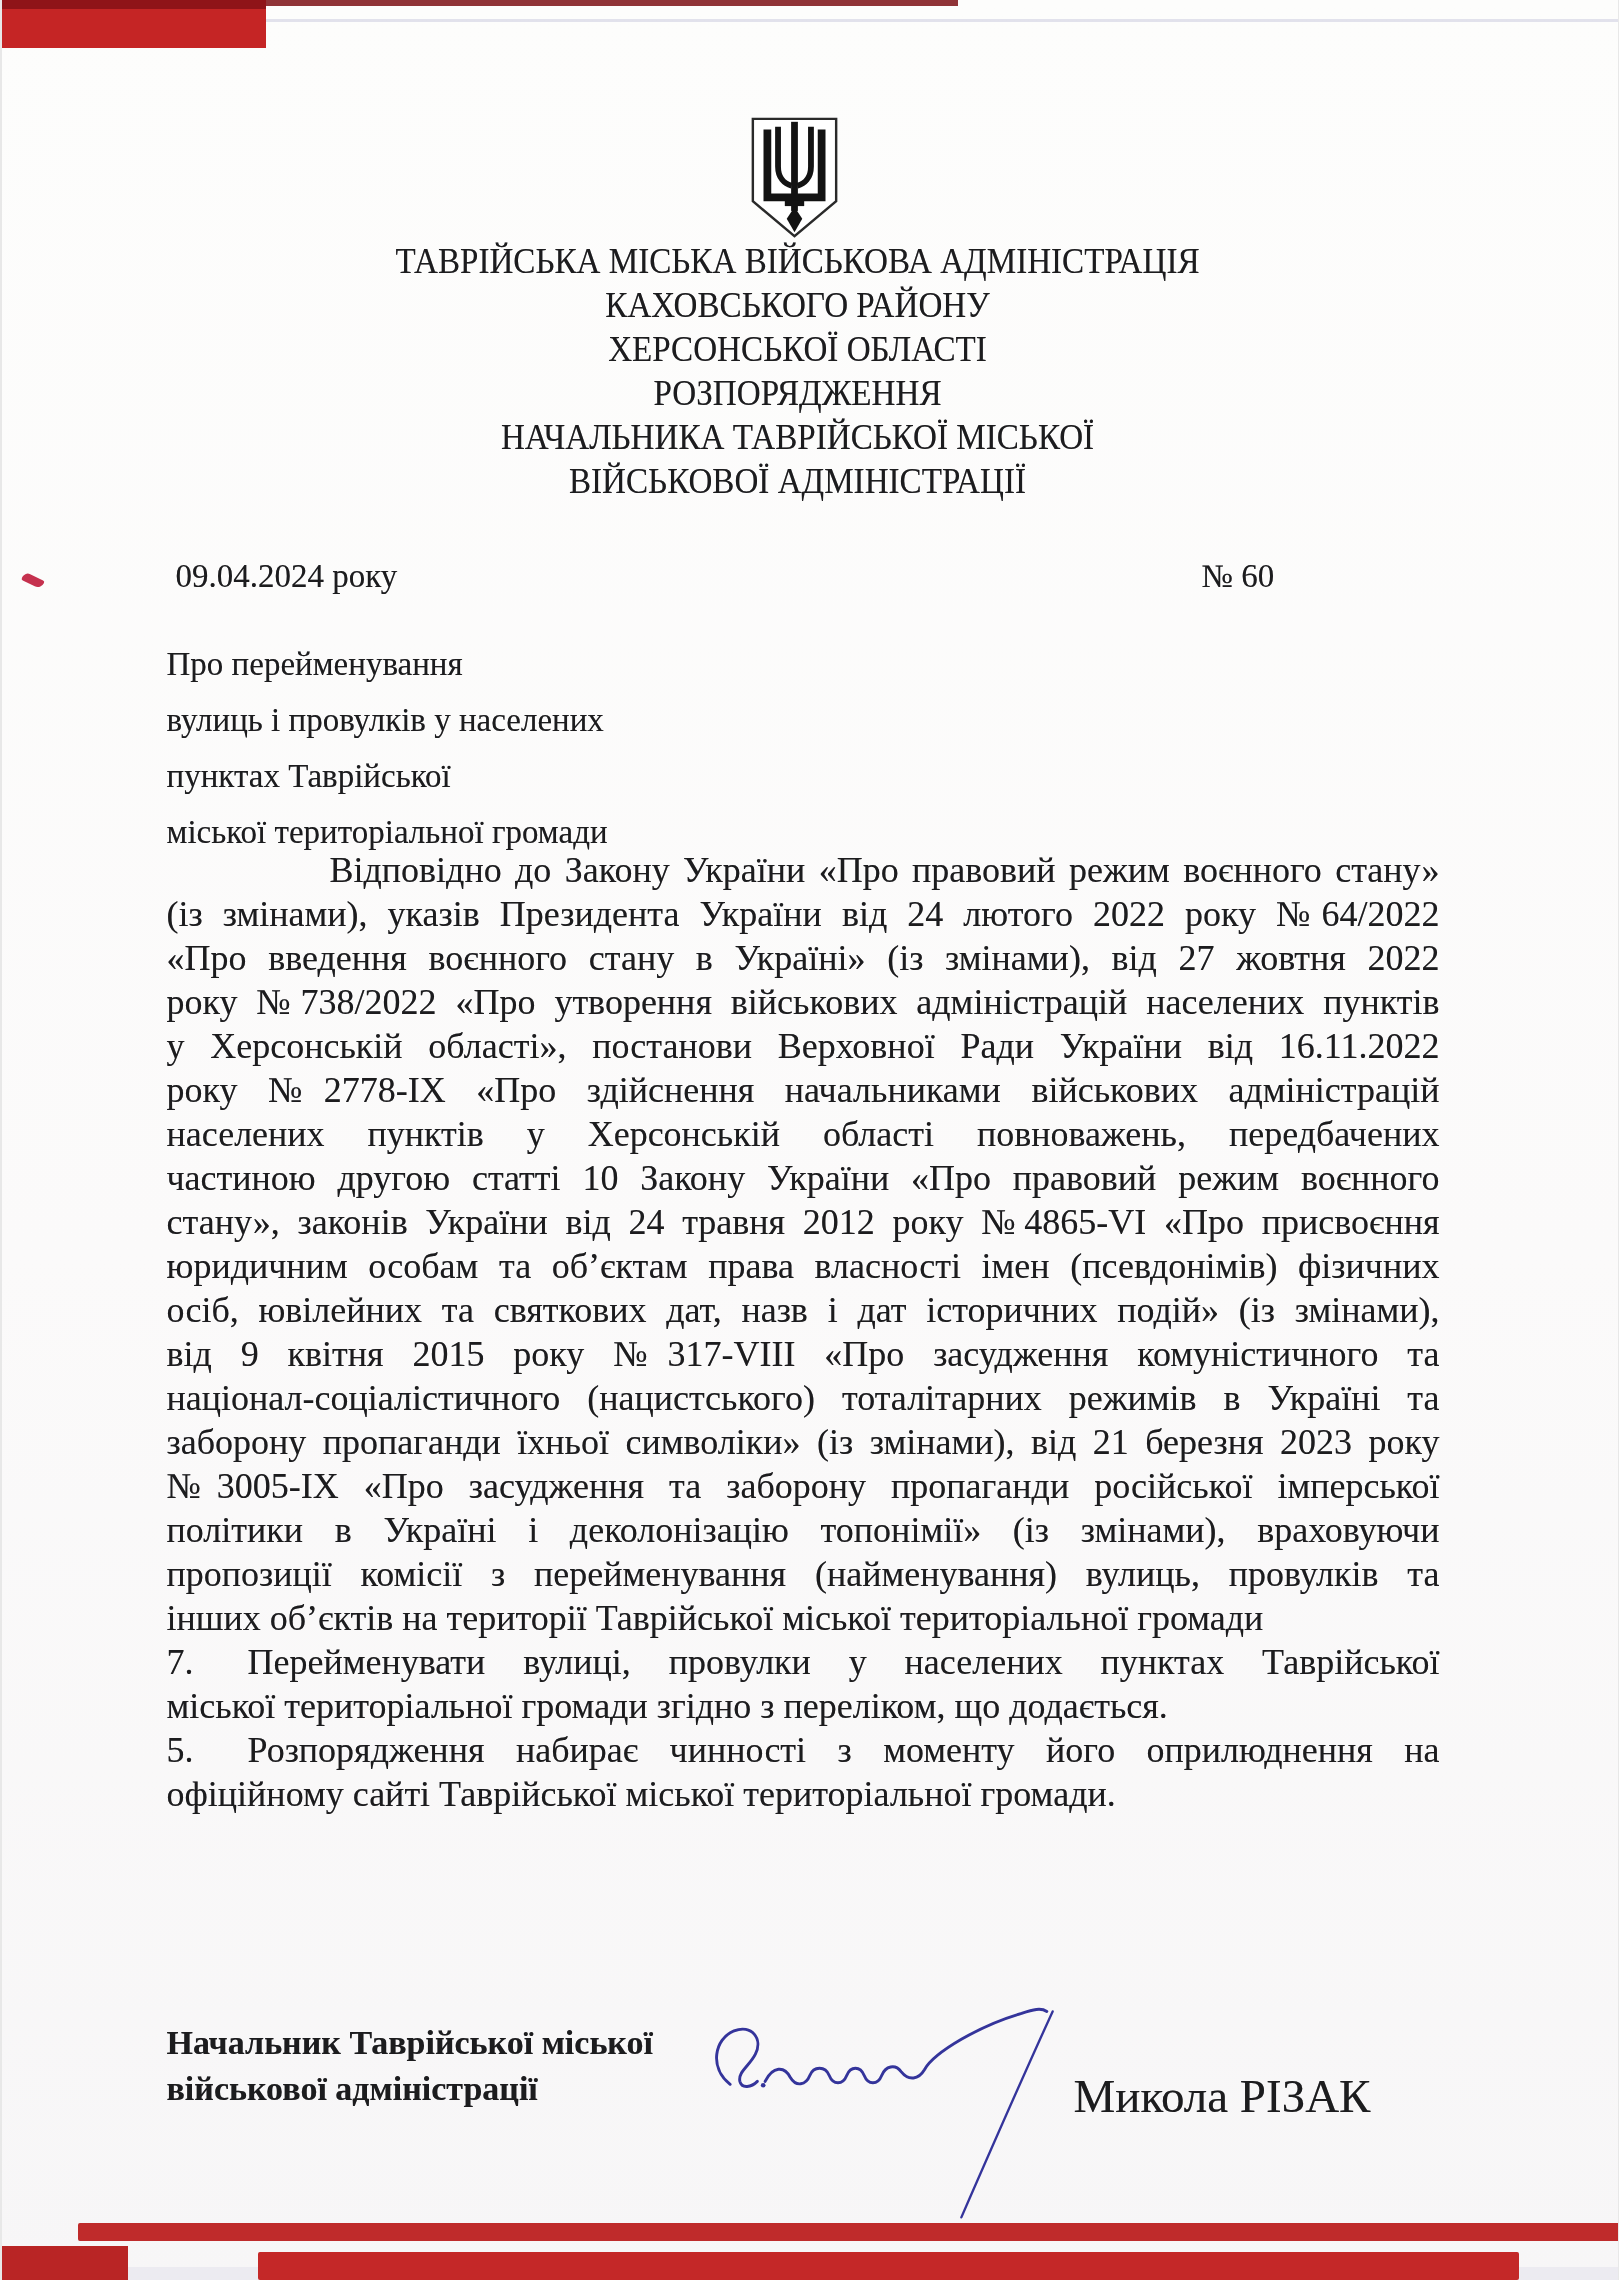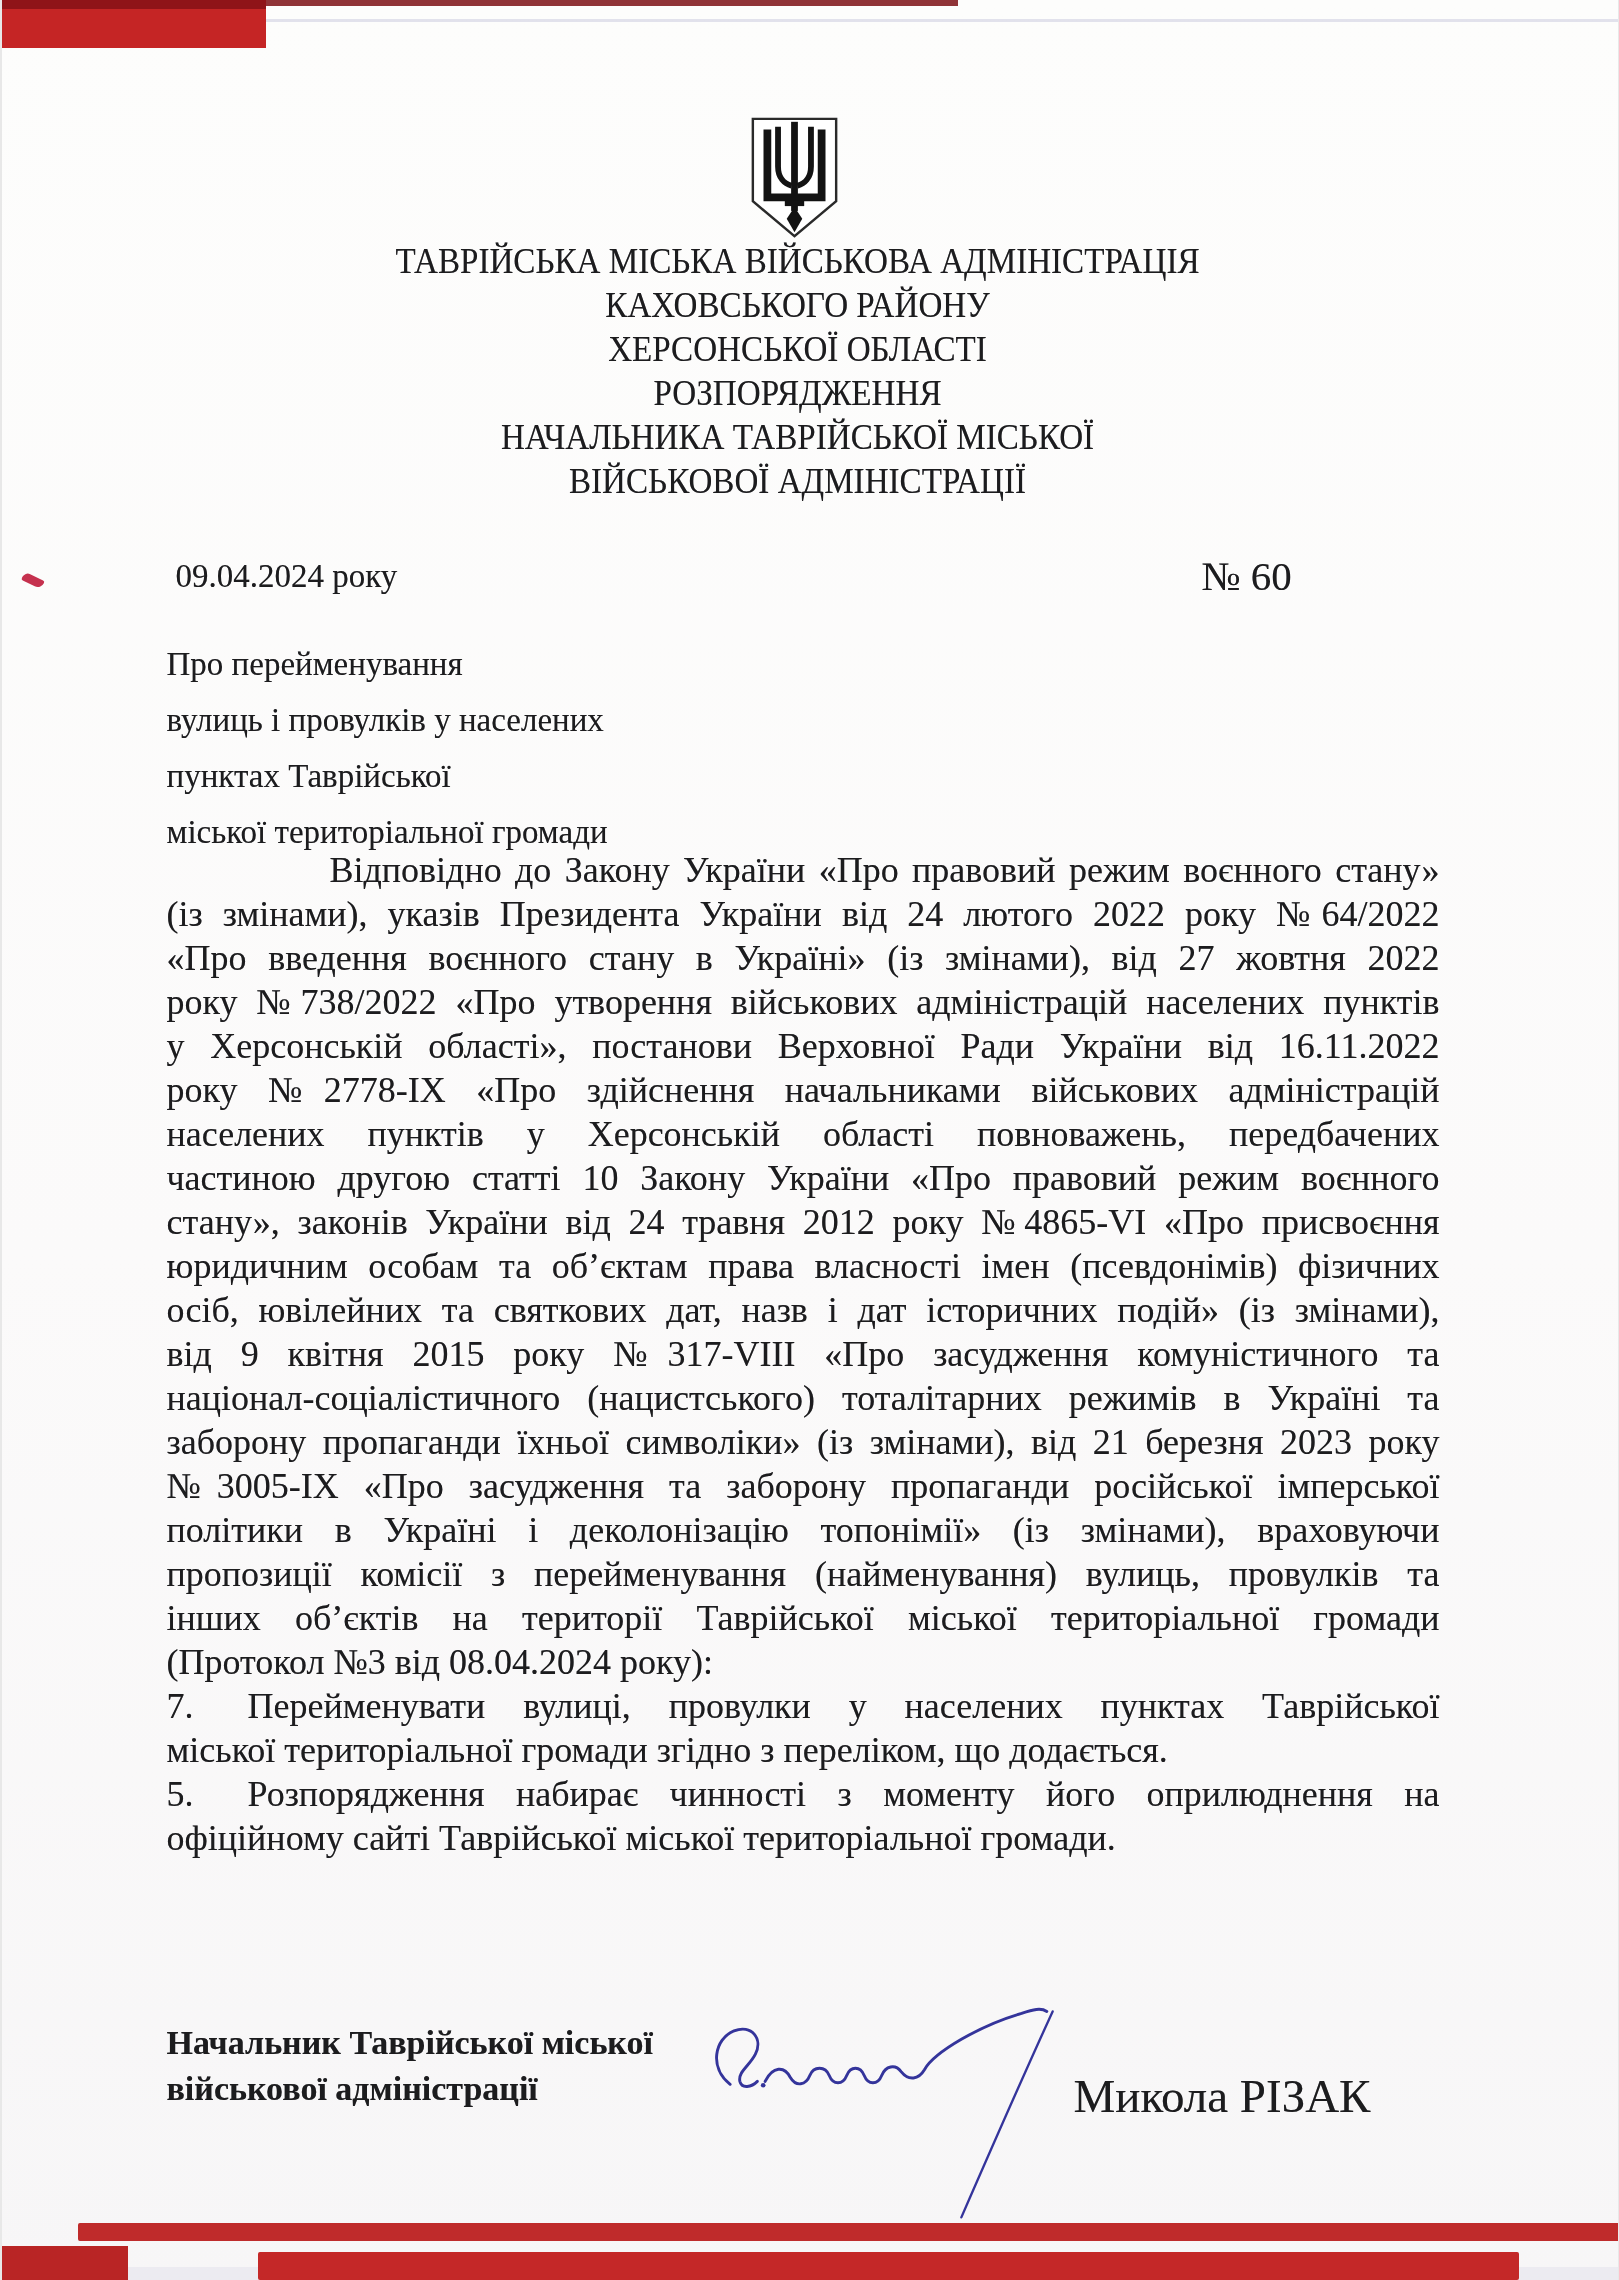--- a/index.html
+++ b/index.html
@@ -23,21 +23,21 @@
   .red-b1{position:absolute;left:76px;top:2223px;width:1544px;height:18.4px;background:#bf2b2b;border-radius:1.9px;}
   .red-b2{position:absolute;left:0;top:2246px;width:126px;height:34px;background:#b92525;}
   .red-b3{position:absolute;left:256px;top:2252px;width:1261px;height:28px;background:#c42828;border-radius:1.9px;}
   
   .emblem{position:absolute;left:744px;top:116px;width:97px;height:124px;}
   
   .header-block{left:320px;top:239px;width:951px;text-align:center;
     font-size:36px;line-height:44px;transform:scaleX(0.92);transform-origin:50% 0;}
   
   .meta-date{left:174px;top:555px;font-size:33px;line-height:43px;}
-  .meta-number{left:1200px;top:555px;font-size:41px;line-height:43px;}
+  .meta-number{left:1200px;top:555px;font-size:33px;line-height:43px;}
   
   .subject-block{left:165px;top:636px;width:679px;font-size:33px;line-height:56px;}
   
   .body-block{left:165px;top:848px;width:1273px;font-size:36px;line-height:44px;}
   .line{text-align:justify;text-align-last:justify;}
   .list-lines .line:last-child{text-align-last:left;}
   .para-lines .line:first-child{padding-left:163px;box-sizing:border-box;}
   .header-line,.subject-line{text-align:left;}
   .header-block .header-line{text-align:center;}
   
@@ -105,21 +105,20 @@
         <div class="line">стану», законів України від 24 травня 2012 року №4865-VI «Про присвоєння</div>
         <div class="line">юридичним особам та об’єктам права власності імен (псевдонімів) фізичних</div>
         <div class="line">осіб, ювілейних та святкових дат, назв і дат історичних подій» (із змінами),</div>
         <div class="line">від 9 квітня 2015 року №317-VIII «Про засудження комуністичного та</div>
         <div class="line">націонал-соціалістичного (нацистського) тоталітарних режимів в Україні та</div>
         <div class="line">заборону пропаганди їхньої символіки» (із змінами), від 21 березня 2023 року</div>
         <div class="line">№3005-ІХ «Про засудження та заборону пропаганди російської імперської</div>
         <div class="line">політики в Україні і деколонізацію топонімії» (із змінами), враховуючи</div>
         <div class="line">пропозиції комісії з перейменування (найменування) вулиць, провулків та</div>
         <div class="line">інших об’єктів на території Таврійської міської територіальної громади</div>
-        <div class="line">(Протокол №3 від 08.04.2024 року):</div>
       </div>
     <div class="list-lines">
         <div class="line">7.  Перейменувати вулиці, провулки у населених пунктах Таврійської</div>
         <div class="line">міської територіальної громади згідно з переліком, що додається.</div>
       </div>
     <div class="list-lines">
         <div class="line">5.  Розпорядження набирає чинності з моменту його оприлюднення на</div>
         <div class="line">офіційному сайті Таврійської міської територіальної громади.</div>
       </div>
   </div>

